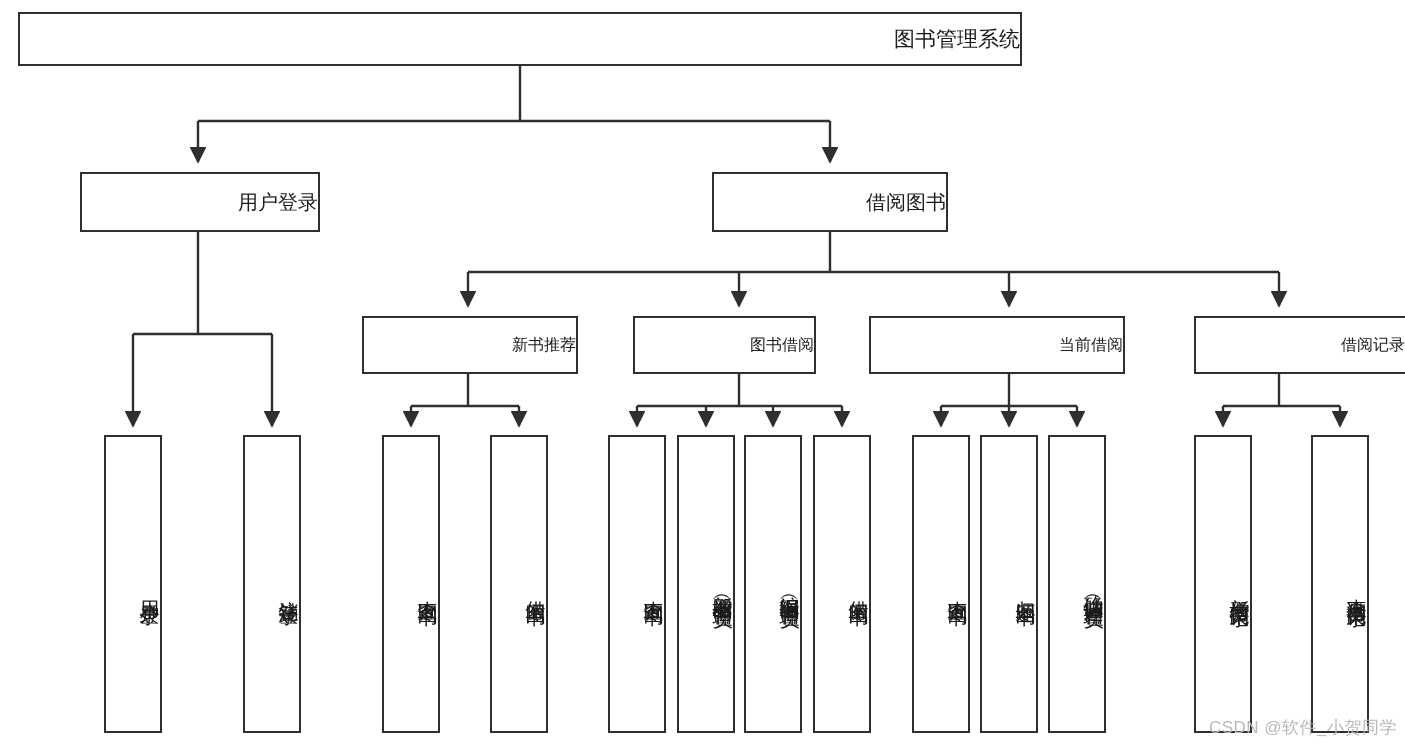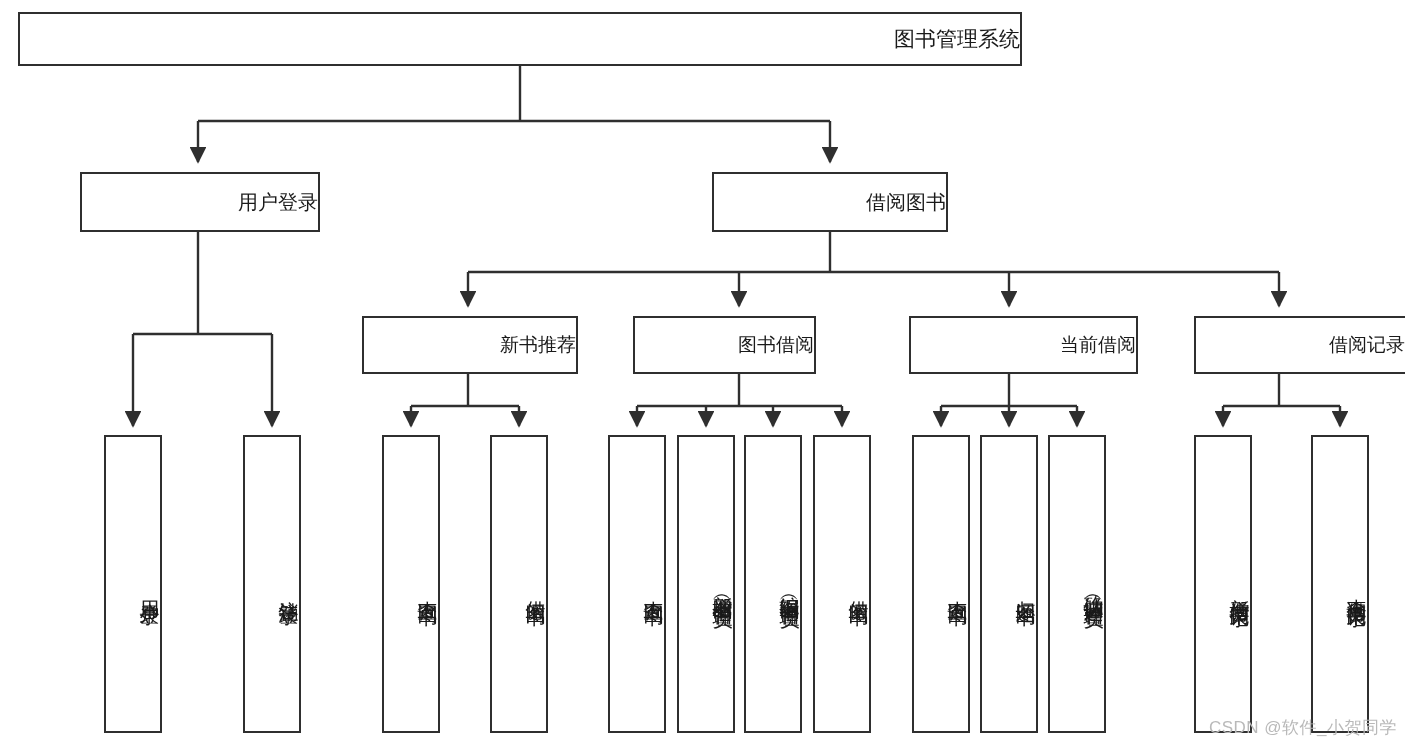--- a/index.html
+++ b/index.html
@@ -35,21 +35,21 @@
     justify-content: flex-end;
     color: #1a1a1a;
   }
   .node.root {
     font-size: 21px;
   }
   .node.lvl2 {
     font-size: 20px;
   }
   .node.lvl3 {
-    font-size: 19px;
+    font-size: 16px;
   }
   .node.leaf {
     font-size: 20px;
     writing-mode: vertical-rl;
     text-orientation: upright;
     letter-spacing: 2px;
     align-items: flex-start;
     justify-content: center;
     padding-top: 10px;
   }
@@ -134,21 +134,21 @@
   <div class="node lvl2" style="left:712px; top:172px; width:236px; height:60px;">
     <span class="txt">借阅图书</span>
   </div>
 
   <div class="node lvl3" style="left:362px; top:316px; width:216px; height:58px;">
     <span class="txt">新书推荐</span>
   </div>
   <div class="node lvl3" style="left:633px; top:316px; width:183px; height:58px;">
     <span class="txt">图书借阅</span>
   </div>
-  <div class="node lvl3" style="left:909px; top:316px; width:229px; height:58px;padding-left:32px;">
+  <div class="node lvl3" style="left:869px; top:316px; width:256px; height:58px;padding-left:32px;">
     <span class="txt">当前借阅</span>
   </div>
   <div class="node lvl3" style="left:1173px; top:316px; width:213px; height:58px;margin-left:21px;">
     <span class="txt">借阅记录</span>
   </div>
 
   <div class="node leaf" style="left:104px; top:435px; width:58px; height:298px;">
     <span class="txt">用户登录</span>
   </div>
   <div class="node leaf" style="left:243px; top:435px; width:58px; height:298px;">

